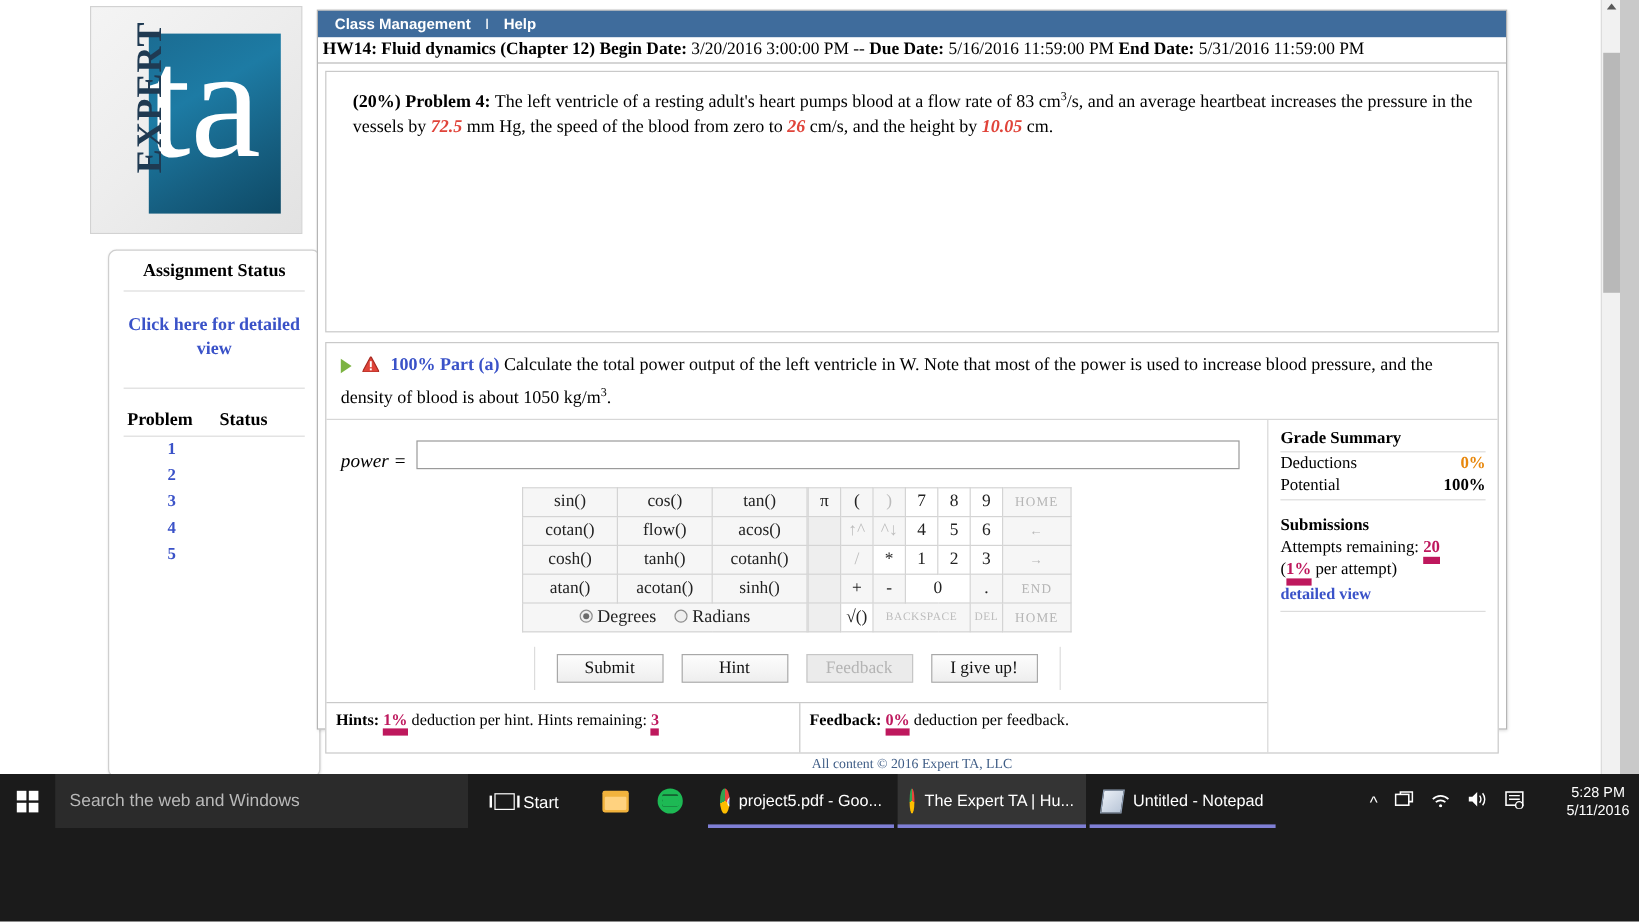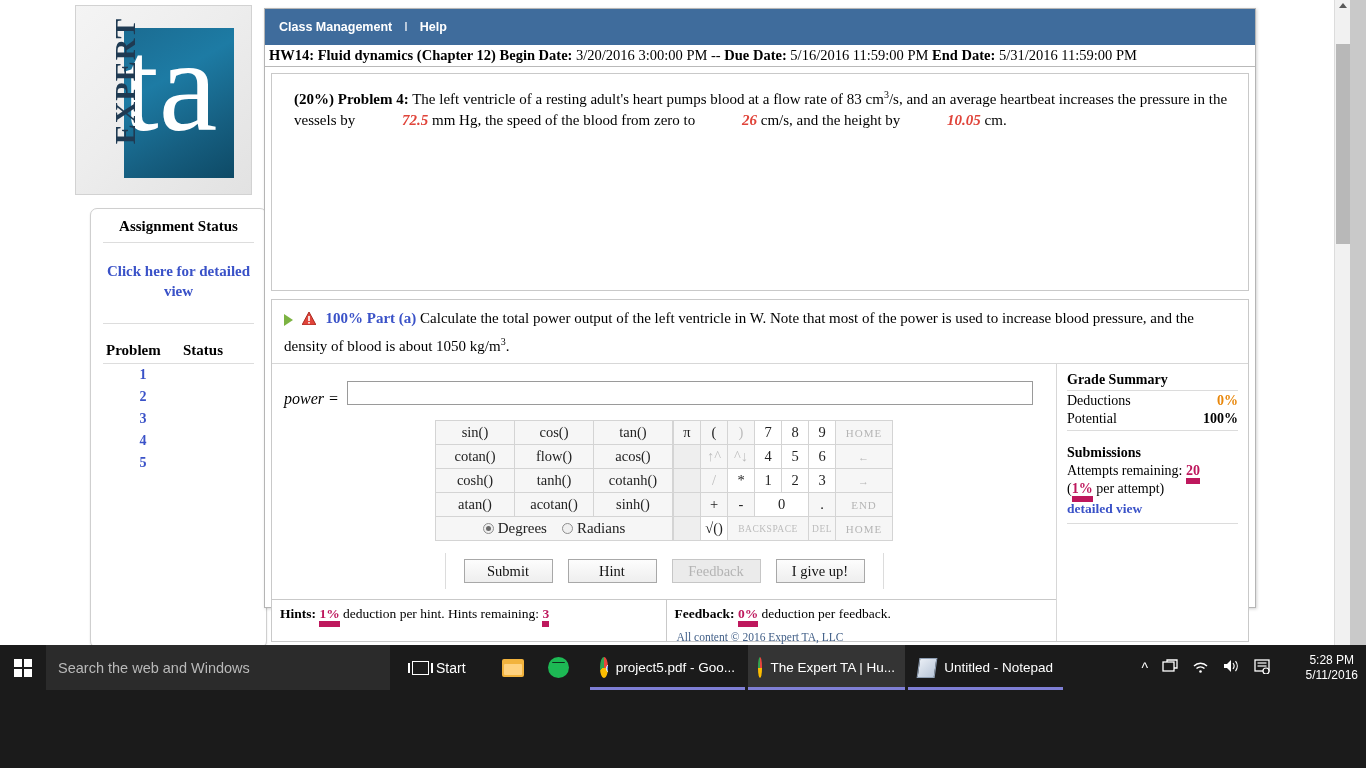--- a/index.html
+++ b/index.html
@@ -92,41 +92,41 @@
   .prob-row .c2 { width:70px; }
   .prob-num { color:#3a52c8; font-weight:bold; cursor:pointer; }
 
   
   #app {
     position:absolute; left:264px; top:8px; width:992px; height:600px;
     background:#ffffff; border:1px solid #b5b5b5;
     box-shadow:1px 1px 3px rgba(0,0,0,.18);
   }
   #menubar {
-    height:36px; background:#3f6c9c;
+    height:22px; background:#3f6c9c;
     display:flex; align-items:center; padding-left:14px; gap:12px;
   }
   #menubar .mi {
     color:#ffffff; font-size:12.5px; font-weight:bold;
     font-family:"Liberation Sans", sans-serif; cursor:pointer;
   }
   #menubar .sep { color:#ffffff; font-size:12.5px; font-family:"Liberation Sans", sans-serif; }
 
   #assign-bar {
     height:22px; border-bottom:1px solid #b9b9b9;
     padding:2px 0 0 4px; font-size:14.5px; white-space:nowrap; overflow:hidden;
   }
   #assign-bar b { font-weight:bold; }
 
   #problem-box {
     margin:6px 6px 0 6px; height:218px;
     border:1px solid #c9c9c9; background:#ffffff;
     padding:10px 14px 0 22px; font-size:15px; line-height:21px;
   }
-  .redval { color:#e0443a; font-weight:bold; font-style:italic;margin-left:43px; }
+  .redval { color:#e0443a; font-weight:bold; font-style:italic; }
   sup { font-size:10px; vertical-align:super; }
 
   #part-box {
     margin:8px 6px 0 6px; border:1px solid #c9c9c9; background:#ffffff;
   }
   #part-head {
     padding:8px 16px 6px 12px; font-size:15px; line-height:21px;
     border-bottom:1px solid #d7d7d7;
   }
   .play-icon {

